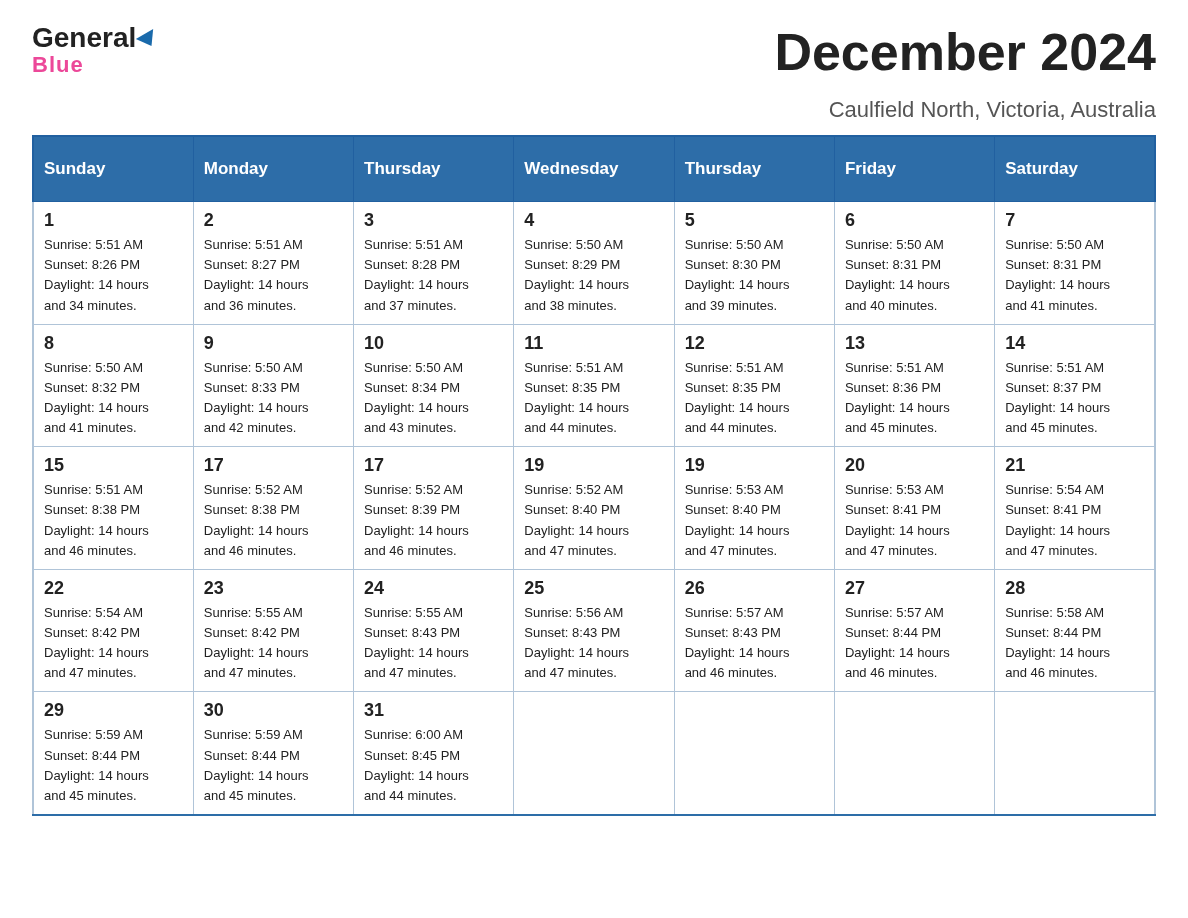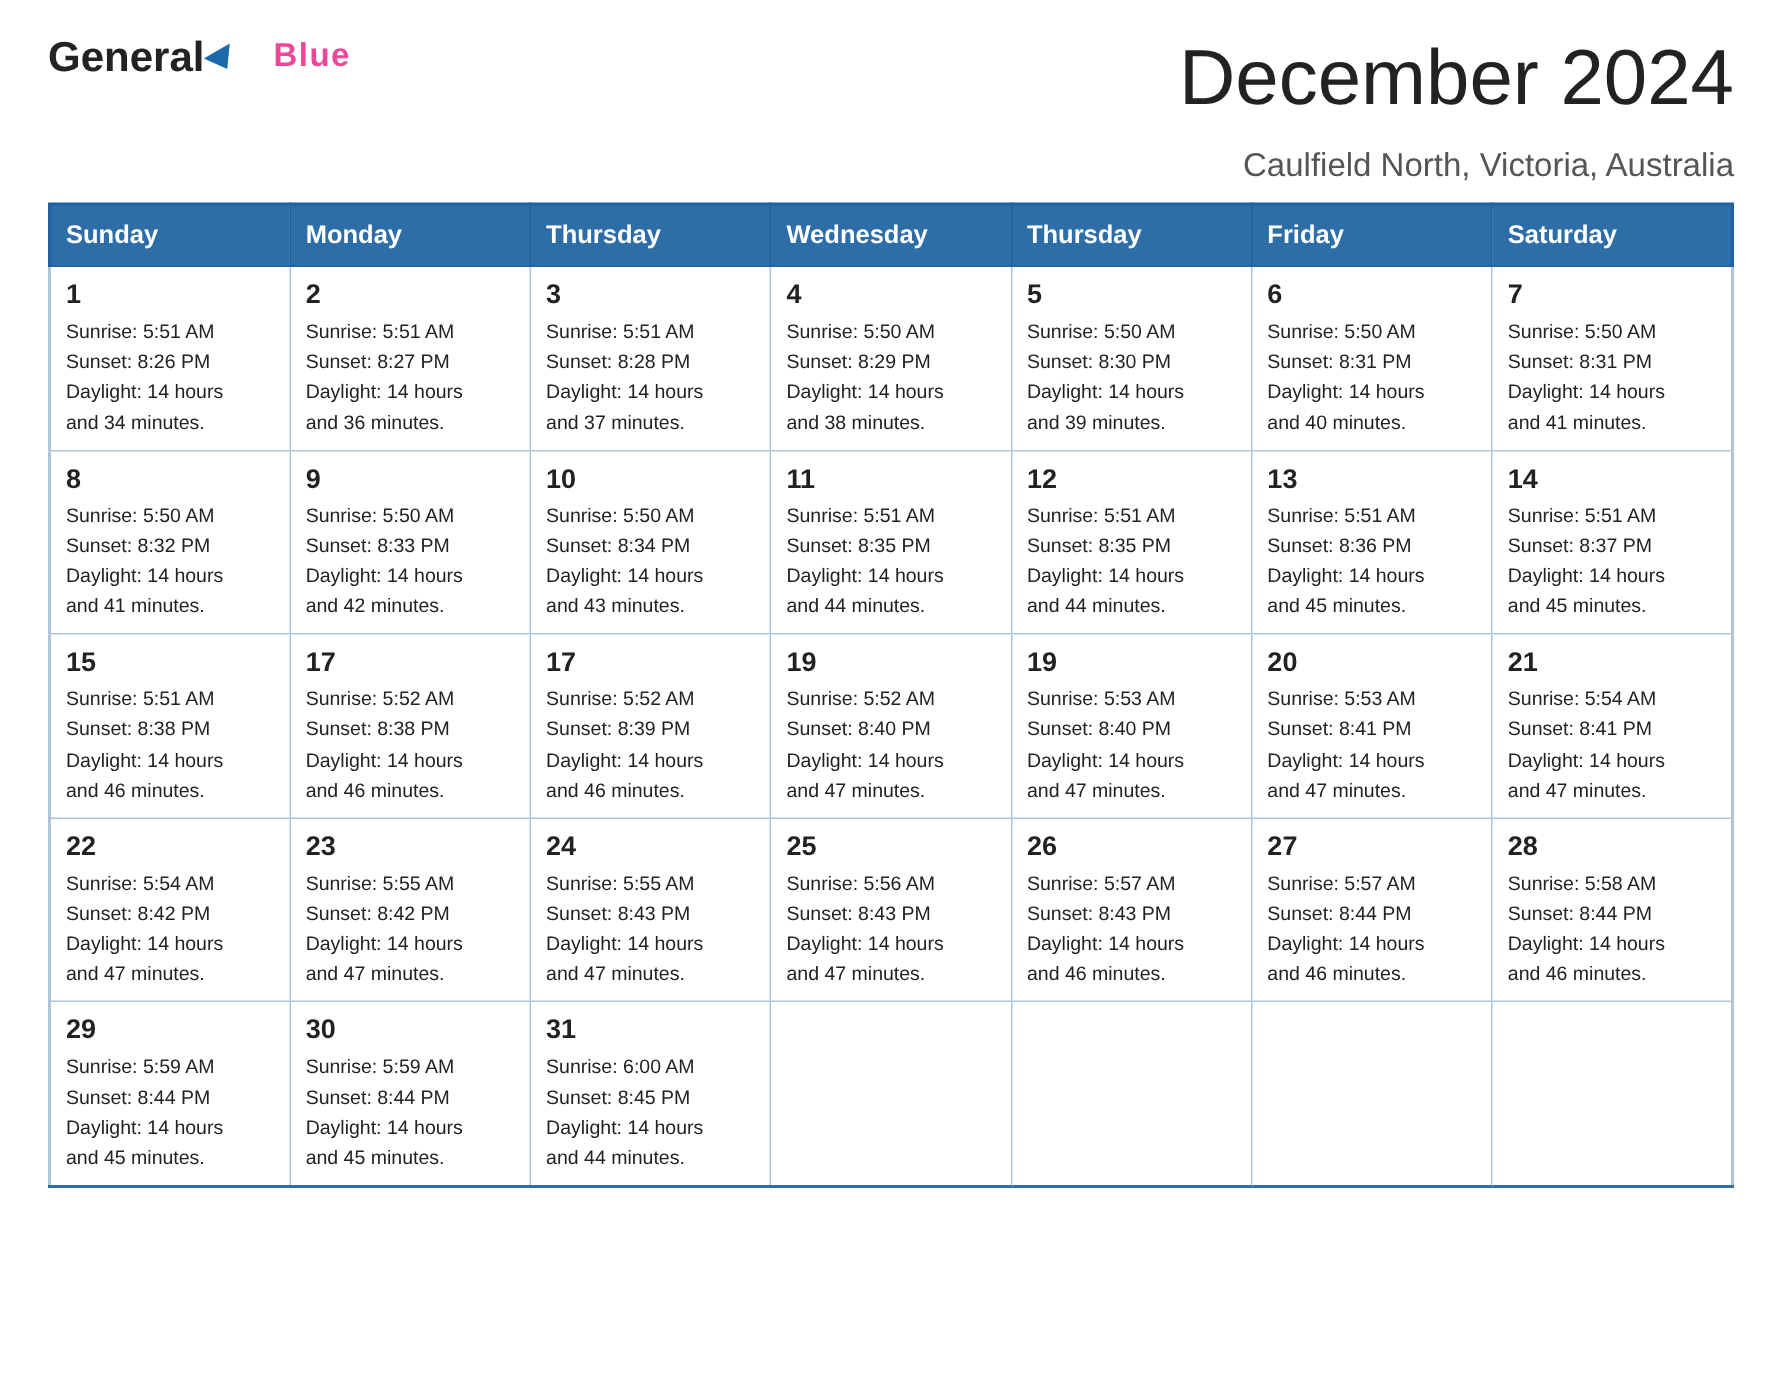--- a/index.html
+++ b/index.html
@@ -11,23 +11,22 @@
       min-height: 918px;
     }
     .header {
       display: flex;
       align-items: flex-start;
       justify-content: space-between;
       padding: 24px 32px 12px 32px;
     }
     .logo-area {
       display: flex;
-      flex-direction: row;
+      flex-direction: column;
       align-items: flex-start;
-      gap: 24px;
     }
     .logo-text {
       font-size: 28px;
       font-weight: bold;
       color: #222;
       line-height: 1;
     }
     .logo-triangle {
       display: inline-block;
       width: 0;
@@ -43,21 +42,21 @@
       font-size: 22px;
       color: #ec4899;
       font-weight: bold;
       letter-spacing: 1px;
     }
     .title-area {
       text-align: right;
     }
     .month-title {
       font-size: 52px;
-      font-weight: normal;
+      font-weight: bold;
       color: #222;
       line-height: 1.1;
     }
     .subtitle {
       font-size: 22px;
       color: #555;
       margin-top: 16px;
     }
     .calendar-wrapper {
       padding: 0 32px 24px 32px;
@@ -65,21 +64,21 @@
     table {
       width: 100%;
       border-collapse: collapse;
       table-layout: fixed;
     }
     thead tr th {
       background: #2d6da8;
       color: #fff;
       font-size: 17px;
       font-weight: bold;
-      padding: 10px 10px;
+      padding: 22px 10px;
       text-align: left;
       border: 1px solid #2160a0;
     }
     tbody tr td {
       vertical-align: top;
       border: 1px solid #b0c4d8;
       padding: 8px 10px;
       font-size: 13.5px;
       color: #222;
       min-height: 90px;

